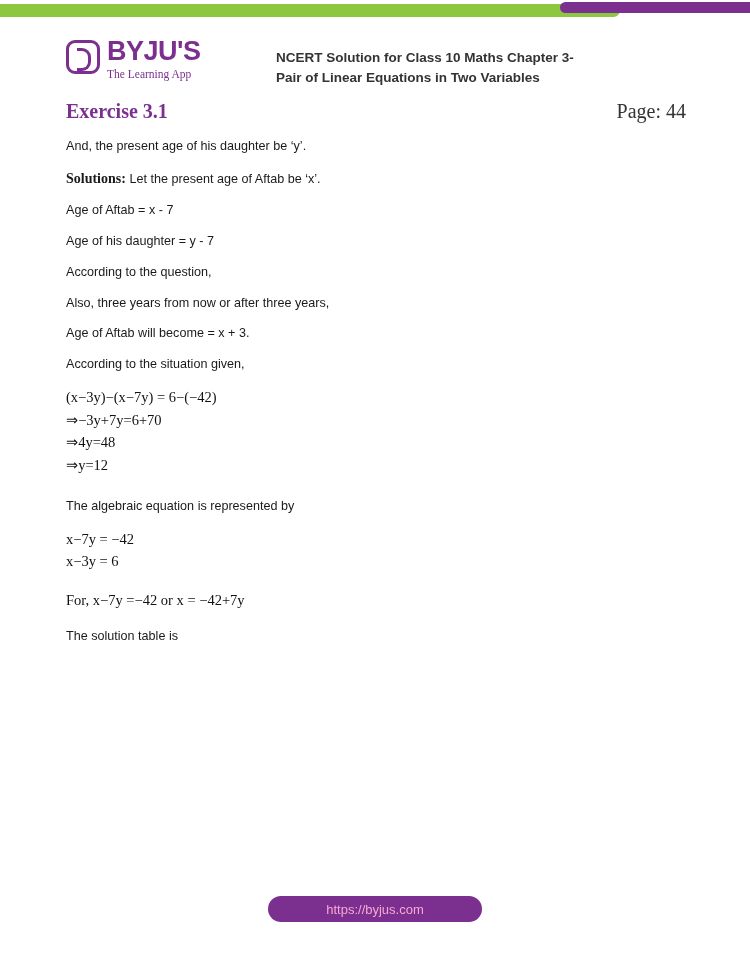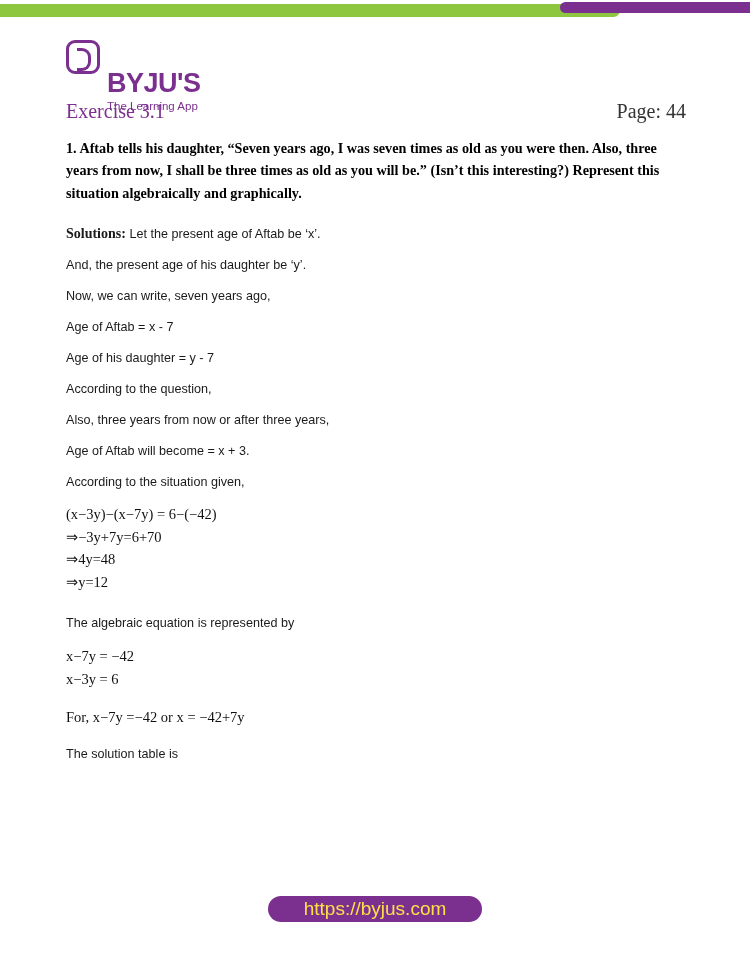--- a/index.html
+++ b/index.html
@@ -59,33 +59,33 @@
   }
   .logo-mark::after {
     content: "";
     position: absolute;
     left: 8px; top: 5px;
     width: 11px; height: 17px;
     border: 3px solid #7b2f8f;
     border-left: none;
     border-radius: 0 9px 9px 0;
   }
-  .logo-text { line-height: 1; margin-top: 32px; }
+  .logo-text { line-height: 1; }
   .logo-title {
     font-size: 27px;
     font-weight: bold;
     color: #7b2f8f;
     letter-spacing: -0.5px;
     font-family: "Liberation Sans", sans-serif;
   }
   .logo-sub {
     font-size: 11.5px;
     color: #7b2f8f;
     margin-top: 4px;
-    font-family: Liberation Sans, sans-serif;
+    font-family: Liberation Serif, serif;
   }
   .doc-title {
     position: absolute;
     left: 276px; top: 12px;
     font-size: 13.5px;
     font-weight: bold;
     color: #333333;
     line-height: 1.45;
     font-family: "Liberation Sans", sans-serif;
   }
@@ -96,21 +96,21 @@
     top: 100px; left: 66px;
     width: 620px;
     display: flex;
     justify-content: space-between;
     align-items: baseline;
   }
   .exercise-title {
     font-family: "Liberation Serif", serif;
     font-size: 20px;
     color: #7b2f8f;
-    font-weight: normal;
+    font-weight: bold;
   }
   .page-no {
     font-family: "Liberation Serif", serif;
     font-size: 20px;
     color: #333333;
   }
 
   
   .content {
     position: absolute;
@@ -149,23 +149,23 @@
   .gap-sm { height: 4px; }
   .gap-md { height: 9px; }
 
   
   .footer-btn {
     position: absolute;
     left: 268px; top: 896px;
     width: 214px; height: 26px;
     background: #7b2f8f;
     border-radius: 13px;
-    color: #fde047;
-    font-family: "Liberation Sans", sans-serif;
-    font-size: 19px;
+    color: #f9a8d4;
+    font-family: "Liberation Sans", sans-serif;
+    font-size: 13px;
     display: flex;
     align-items: center;
     justify-content: center;
     text-decoration: none;
   }
 </style>
 </head>
 <body>
 
 <div class="topbar">
@@ -174,37 +174,39 @@
 </div>
 
 <div class="header">
   <div class="logo-wrap">
     <div class="logo-mark"></div>
     <div class="logo-text">
       <div class="logo-title">BYJU'S</div>
       <div class="logo-sub">The Learning App</div>
     </div>
   </div>
+  <div class="doc-title">
+    <div>NCERT Solution for Class 10 Maths Chapter 3-</div>
+    <div>Pair of Linear Equations in Two Variables</div>
+  </div>
 </div>
 
 <div class="exercise-row">
   <div class="exercise-title">Exercise 3.1</div>
   <div class="page-no">Page: 44</div>
 </div>
 
 <div class="content">
 
-  <div class="q-text">1. Aftab tells his daughter, “Seven years ago, I was seven times as old as you were then. Also, three years from now, I shall be three times as old as you will be.” (Isn’t this interesting?) Represent this situation algebraically and graphically.</div>
+
+  <p class="p">And, the present age of his daughter be ‘y’.</p>
 
   <p class="p">
     <span class="sol-label">Solutions:</span><span> Let the present age of Aftab be ‘x’.</span>
   </p>
-
-  <p class="p">And, the present age of his daughter be ‘y’.</p>
-  <p class="p">Now, we can write, seven years ago,</p>
   <p class="p">Age of Aftab = x - 7</p>
   <p class="p">Age of his daughter = y - 7</p>
   <p class="p">According to the question,</p>
 
 
   <p class="p">Also, three years from now or after three years,</p>
   <p class="p">Age of Aftab will become = x + 3.</p>
   <p class="p">According to the situation given,</p>
 
 

